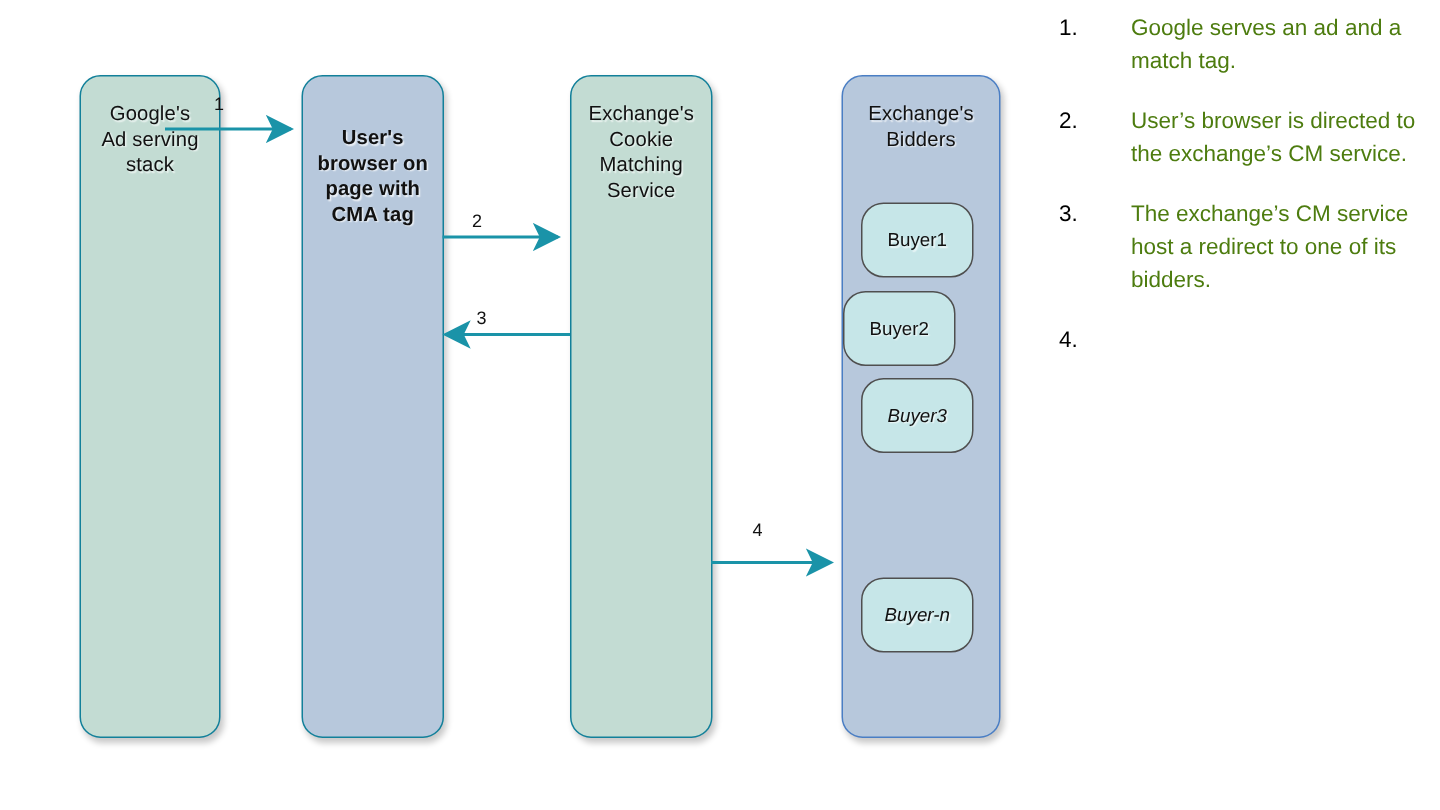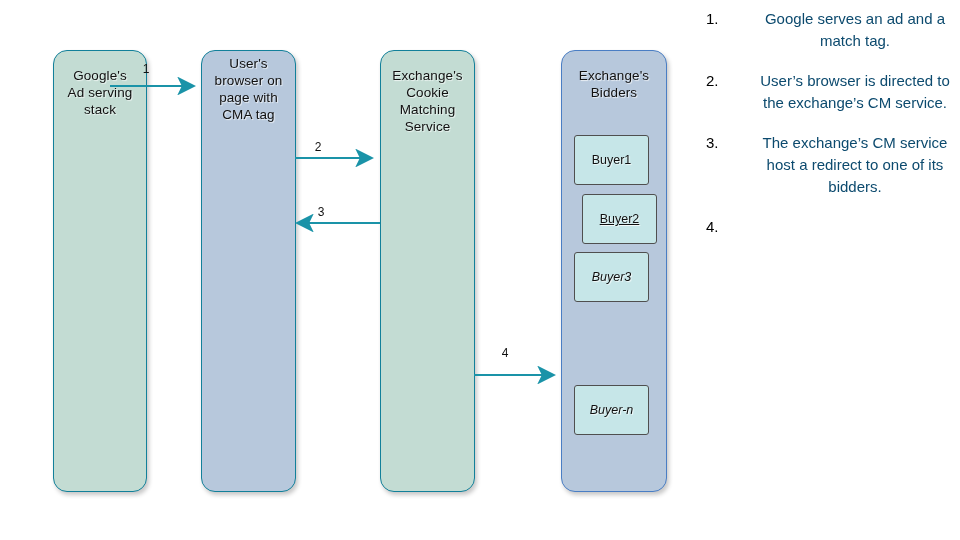--- a/index.html
+++ b/index.html
@@ -52,21 +52,21 @@
   .lane-blue-blueborder {
     background: #b7c8dc;
     border: 1.6px solid #4a7ec4;
   }
 
   
   .buyer {
     position: absolute;
     background: #c6e6e8;
     border: 1.3px solid #4f4f4f;
-    border-radius: 3px;
+    border-radius: 15px;
     box-sizing: border-box;
     display: flex;
     align-items: center;
     justify-content: center;
     font-size: 12.5px;
     color: #111111;
     text-shadow: 1px 1px 1px rgba(255,255,255,0.8);
   }
 
   
@@ -98,57 +98,56 @@
     width: 48px;
     flex: 0 0 48px;
     font-size: 15px;
     line-height: 22px;
     color: #000000;
   }
   .step-text {
     flex: 1 1 auto;
     font-size: 15px;
     line-height: 22px;
-    color: #0c4a6e;
-    text-align: center;
+    color: #4d7c0f;
   }
 </style>
 </head>
 <body>
 
 <div id="canvas">
 
   <div class="lane lane-green" style="left:17px; top:50px; width:94px; height:442px;margin-left:36px;">
     <div class="lane-title" style="top:16px; white-space:pre-line;">Google's
 Ad serving
 stack</div>
   </div>
 
   <div class="lane lane-blue-tealborder" style="left:201px; top:50px; width:95px; height:442px;">
-    <div class="lane-title" style="top:4px; white-space:pre-line;">User's
+    <div class="lane-title" style="top:32px; white-space:pre-line;font-weight:bold;">User's
 browser on
 page with
 CMA tag</div>
   </div>
 
   <div class="lane lane-green" style="left:380px; top:50px; width:95px; height:442px;">
     <div class="lane-title" style="top:16px; white-space:pre-line;">Exchange's
 Cookie
 Matching
 Service</div>
   </div>
 
   <div class="lane lane-blue-blueborder" style="left:561px; top:50px; width:106px; height:442px;">
     <div class="lane-title" style="top:16px; white-space:pre-line;">Exchange's
 Bidders</div>
 
     <div class="buyer" style="left:12px; top:84px; width:75px; height:50px;">
       <span>Buyer1</span>
     </div>
-    <div class="buyer" style="left:20px; top:143px; width:75px; height:50px;text-decoration:underline;">
+    <div class="buyer" style="left:0; top:143px; width:75px; height:50px;">
       <span>Buyer2</span>
     </div>
     <div class="buyer" style="left:12px; top:201px; width:75px; height:50px;font-style:italic;">
       <span>Buyer3</span>
     </div>
     <div class="buyer" style="left:12px; top:334px; width:75px; height:50px;font-style:italic;">
       <span>Buyer-n</span>
     </div>
   </div>
 

